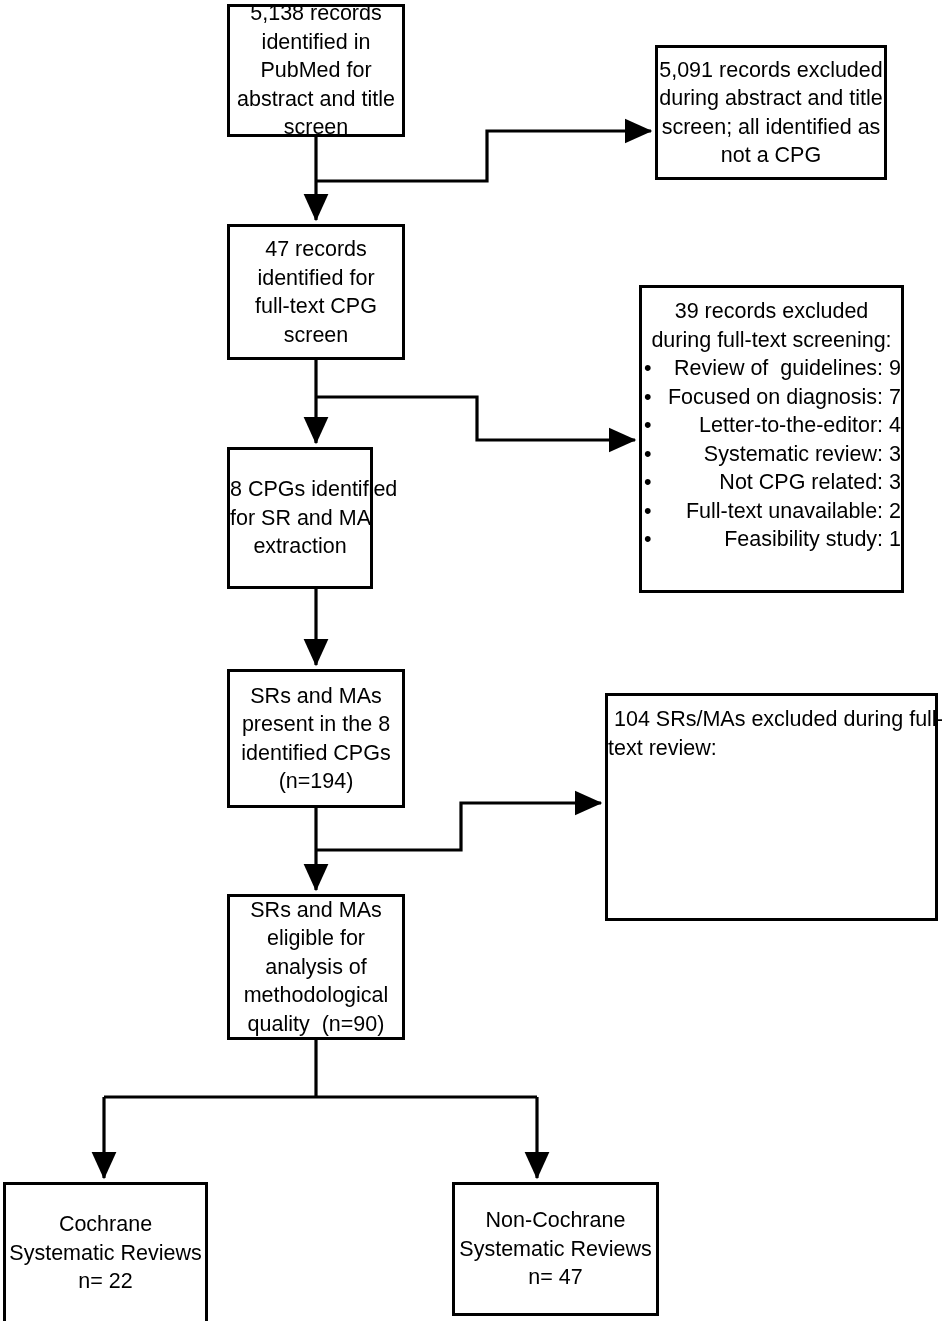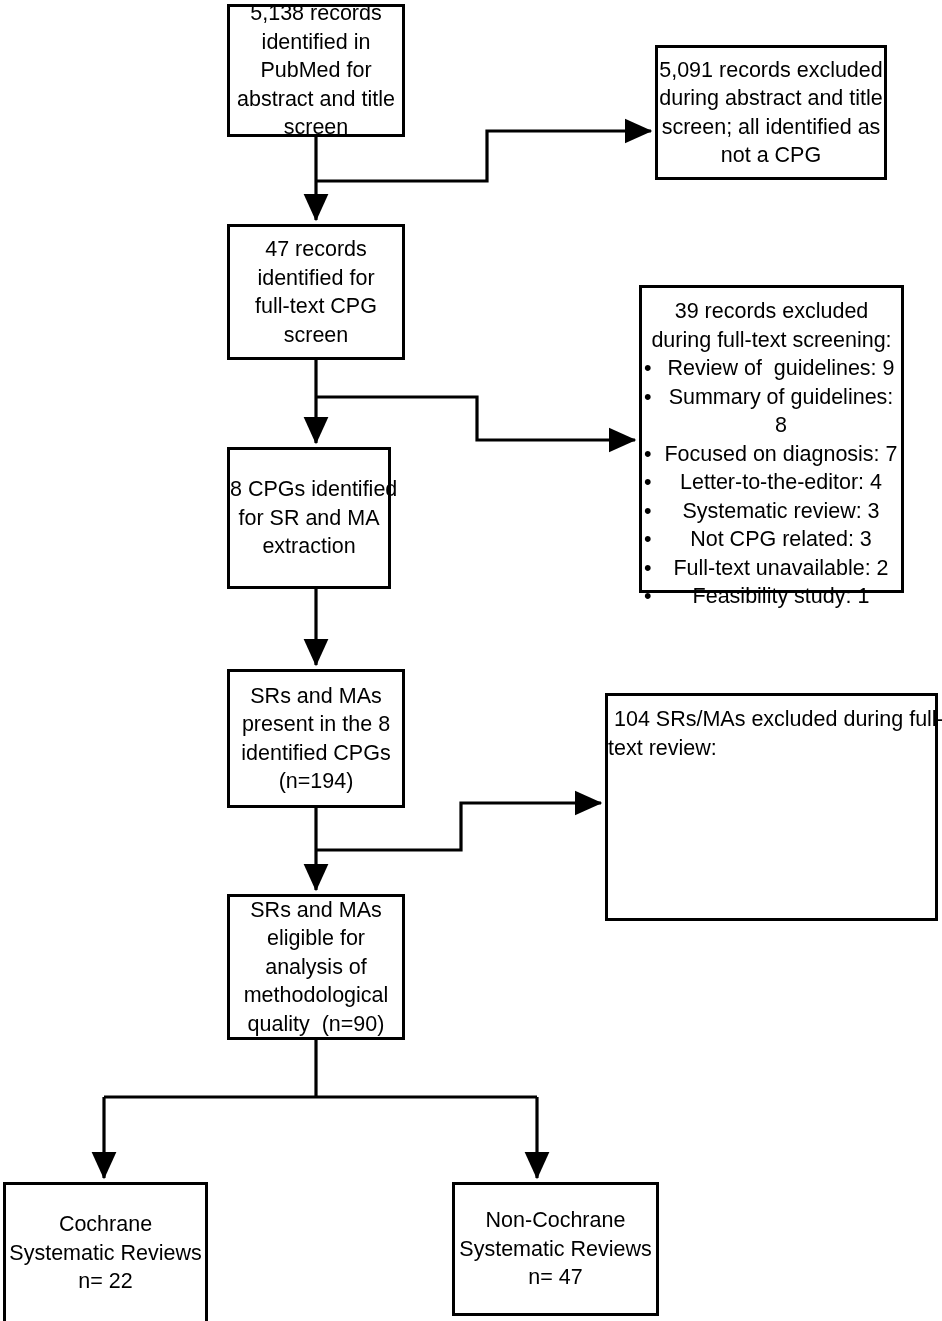--- a/index.html
+++ b/index.html
@@ -61,21 +61,21 @@
   .listbox ul {
     list-style: none;
     margin: 0;
     padding: 0;
   }
   .listbox li {
     font-size: 21.5px;
     line-height: 28.5px;
     position: relative;
     padding-left: 19px;
-    text-align: center;
+    text-align: right;
     white-space: pre-wrap;
   }
   .listbox li::before {
     content: "\2022";
     position: absolute;
     left: 2px;
     top: 0;
   }
   .listbox.left-head .head-line {
     text-align: left;
@@ -133,31 +133,30 @@
     <span class="line">identified for</span>
     <span class="line">full-text CPG</span>
     <span class="line">screen</span>
   </div>
 
   <div class="node listbox" style="left:639px; top:285px; width:265px; height:308px;">
     <span class="head-line">39 records excluded</span>
     <span class="head-line">during full-text screening:</span>
     <ul>
       <li>Review of  guidelines: 9</li>
-      <li>Summary of guidelines: 8</li>
       <li>Focused on diagnosis: 7</li>
       <li>Letter-to-the-editor: 4</li>
       <li>Systematic review: 3</li>
       <li>Not CPG related: 3</li>
       <li>Full-text unavailable: 2</li>
       <li>Feasibility study: 1</li>
     </ul>
   </div>
 
-  <div class="node" style="left:227px; top:447px; width:164px; height:142px;">
+  <div class="node" style="left:227px; top:447px; width:146px; height:142px;">
     <span class="line">8 CPGs identified</span>
     <span class="line">for SR and MA</span>
     <span class="line">extraction</span>
   </div>
 
   <div class="node" style="left:227px; top:669px; width:178px; height:139px;">
     <span class="line">SRs and MAs</span>
     <span class="line">present in the 8</span>
     <span class="line">identified CPGs</span>
     <span class="line">(n=194)</span>

